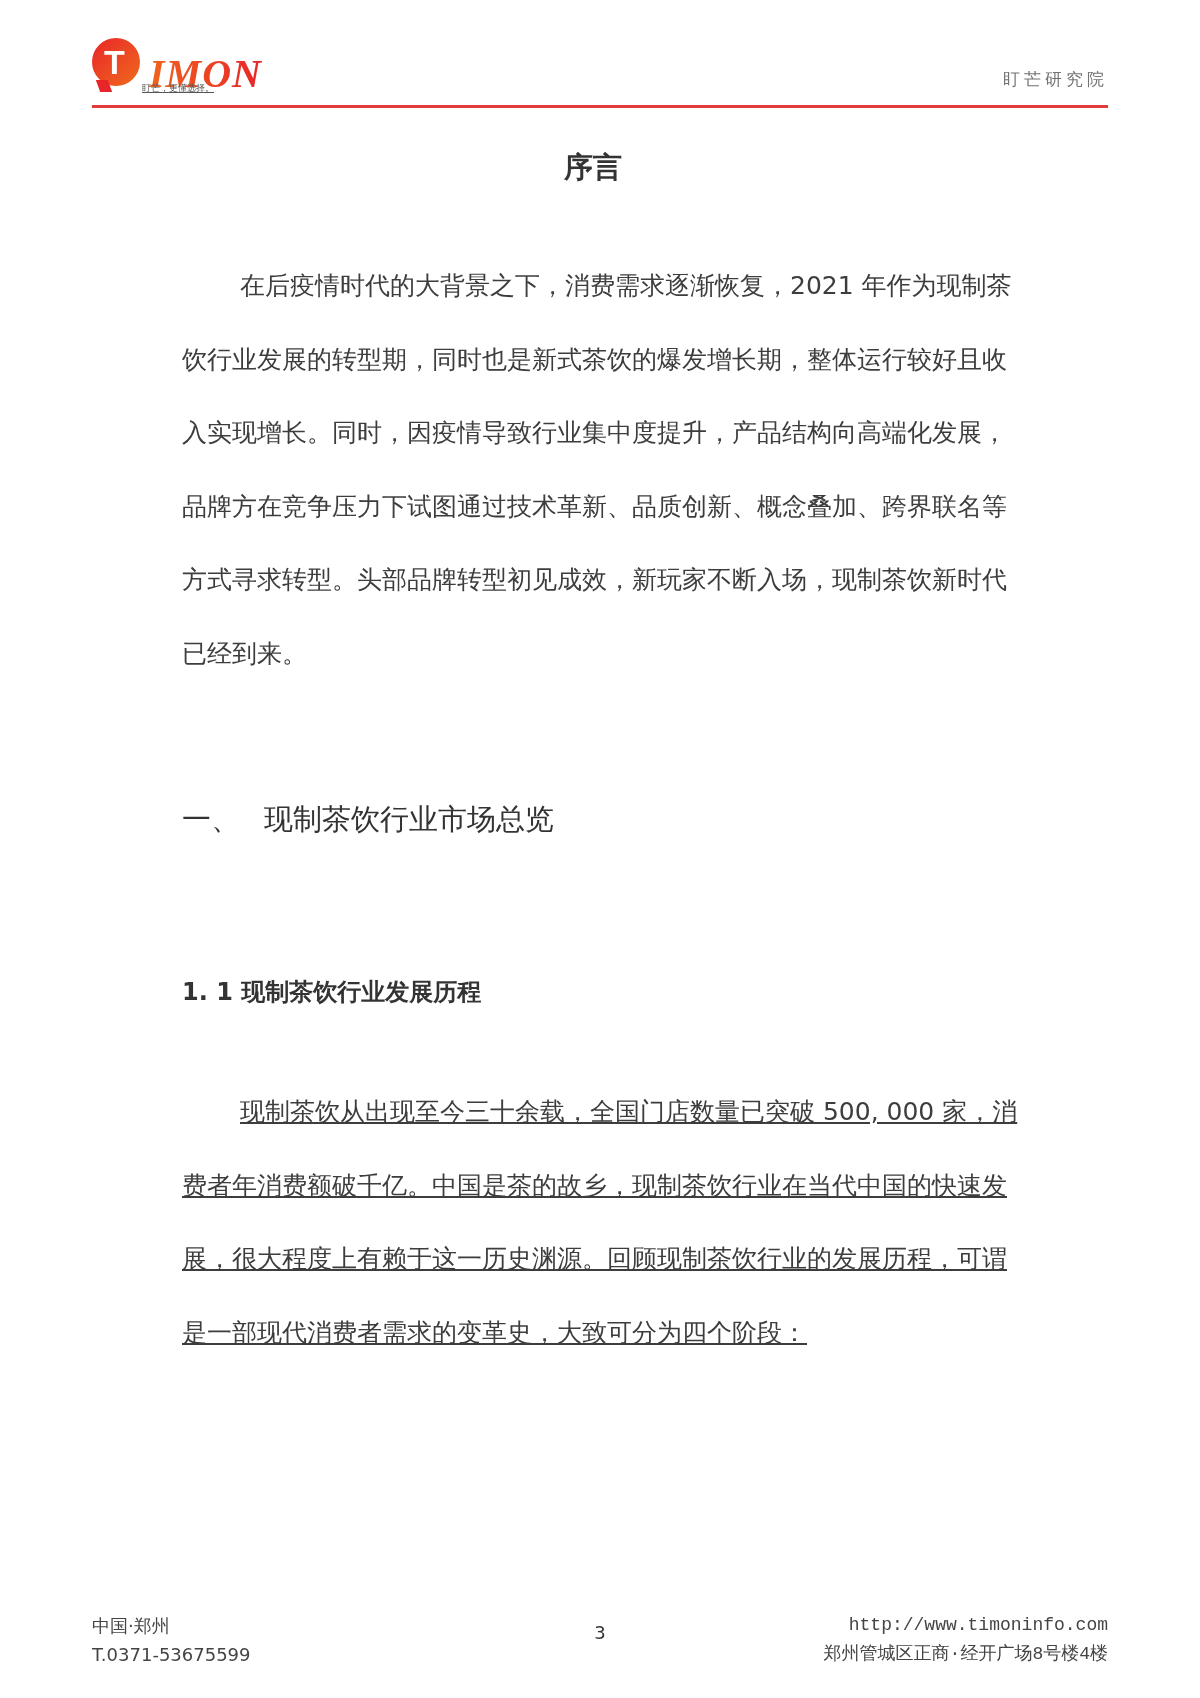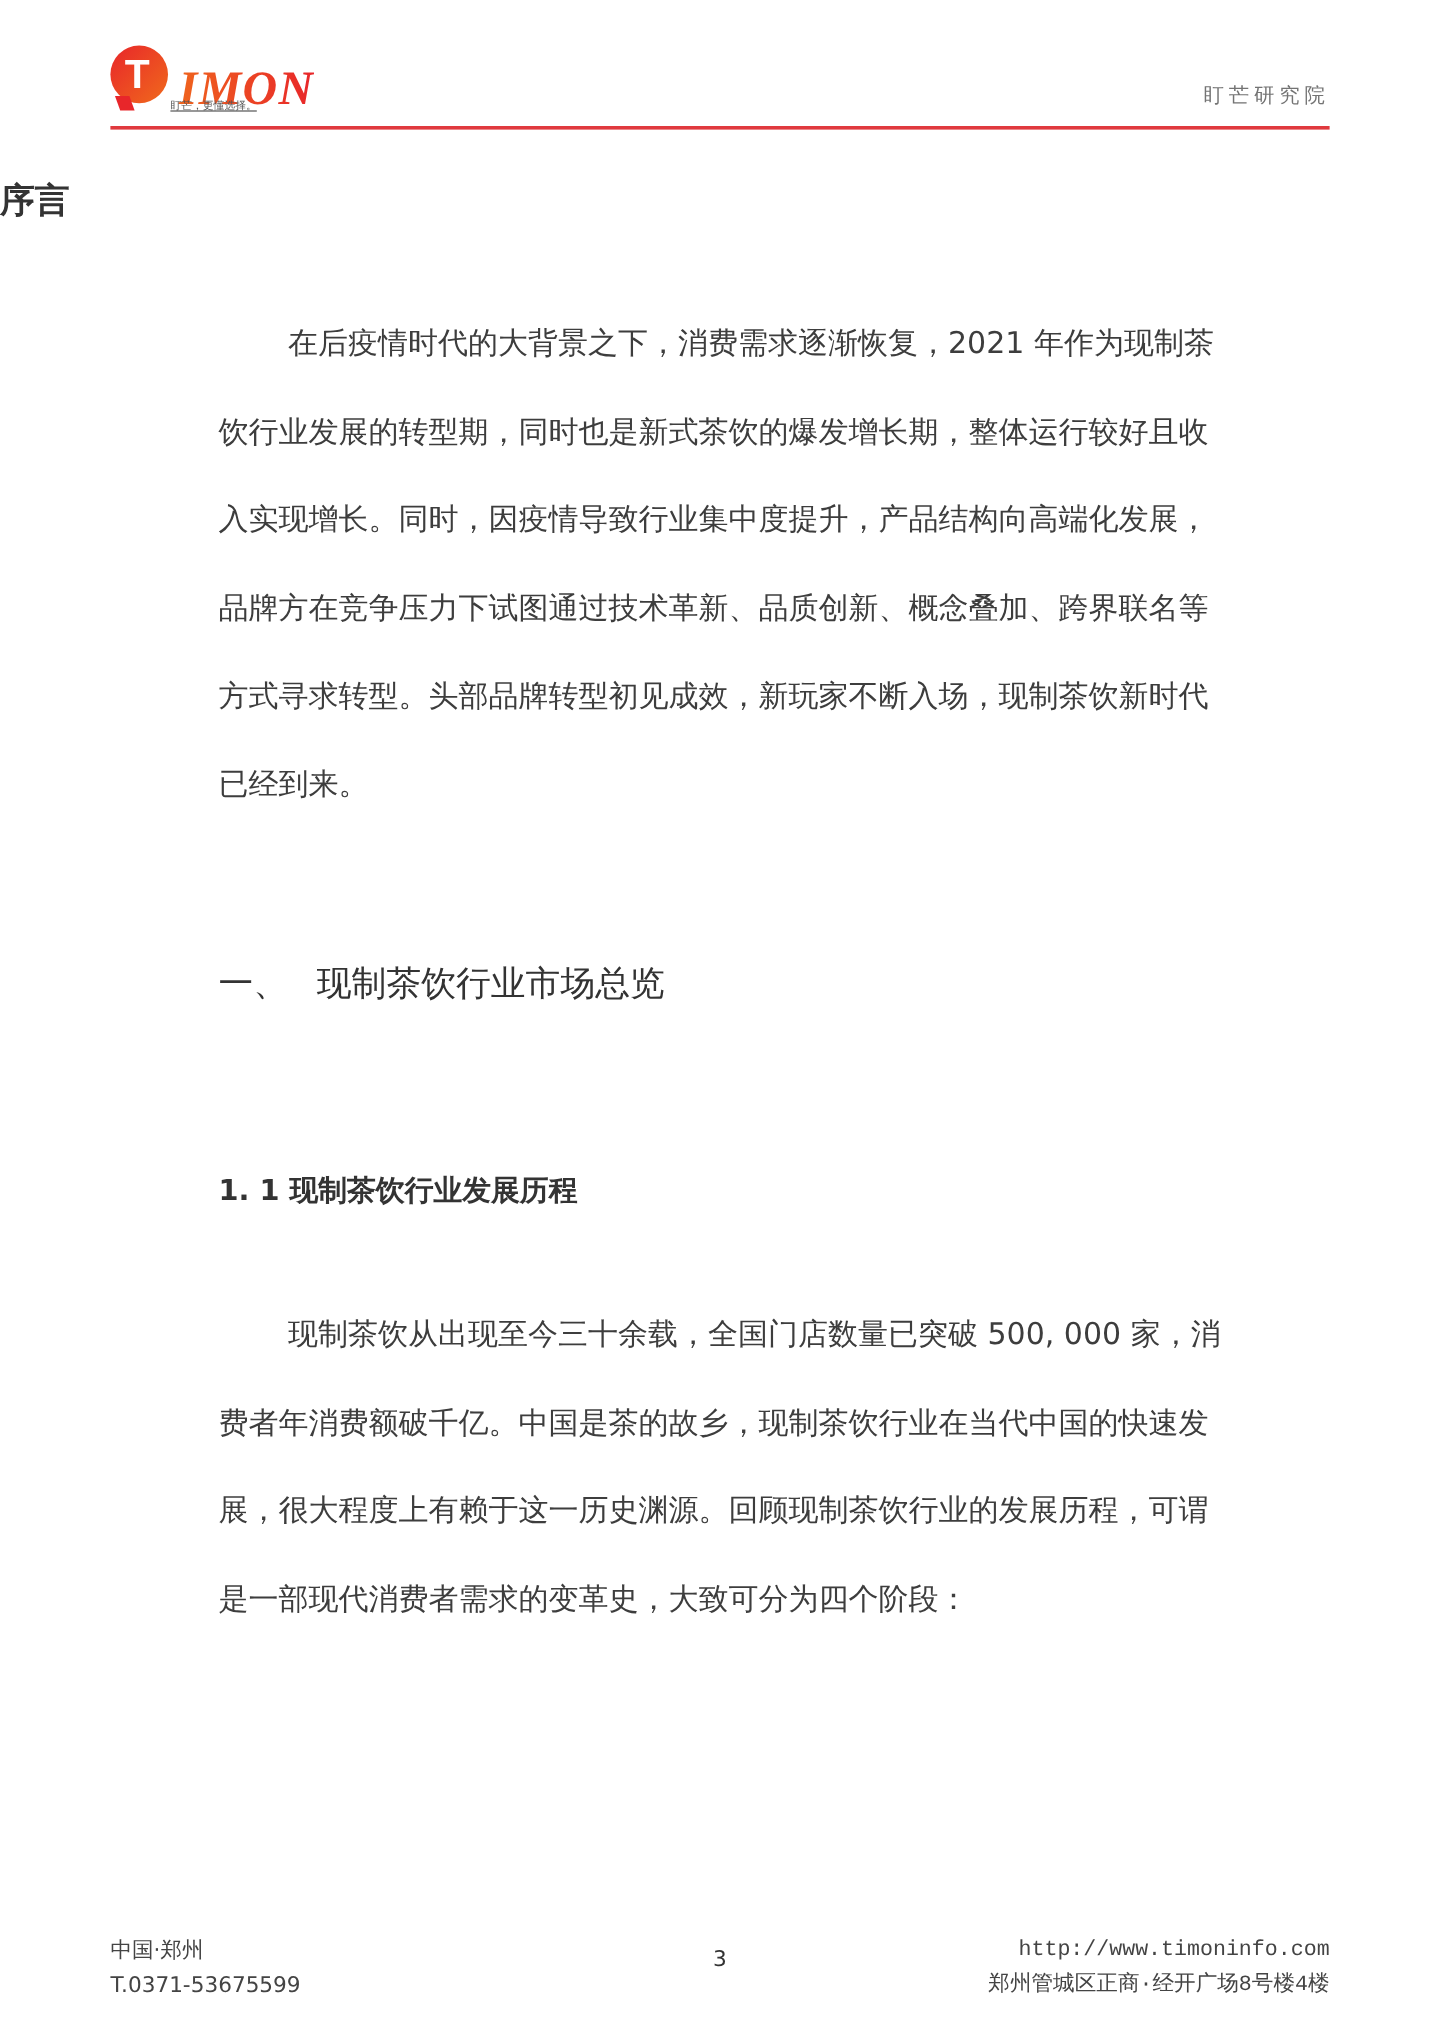--- a/index.html
+++ b/index.html
@@ -11,28 +11,28 @@
   .logo-mark::after { content:""; position:absolute; left:6px; bottom:-6px; width:12px; height:12px;
                background:#e8262a; transform:skewX(20deg); }
   .logo-t { position:absolute; left:12px; top:6px; color:#fff; font-weight:bold; font-size:34px;
             font-family:"Liberation Sans", sans-serif; line-height:36px; }
   .logo-word { position:absolute; left:46px; top:16px; font-size:40px; font-weight:bold; font-style:italic;
                font-family:Liberation Serif, serif; letter-spacing:1px; line-height:40px;
                background:linear-gradient(90deg,#f06a1c,#e8262a); -webkit-background-clip:text; color:transparent; }
   .logo-tag { position:absolute; left:50px; top:44px; font-size:9px; color:#555; white-space:nowrap;text-decoration:underline; }
   .header-org { position:absolute; right:92px; top:68px; font-size:17px; color:#737373; letter-spacing:4px; }
   .header-rule { position:absolute; left:92px; right:92px; top:105px; height:3px; background:#e0393e; }
-  .title { position:absolute; left:0; right:14px; top:148px; font-size:29px; font-weight:bold; color:#333; }
+  .title { position:absolute; left:0; right:14px; top:148px; text-align:center; font-size:29px; font-weight:bold; color:#333; }
   .para { position:absolute; left:182px; width:840px; font-size:25px; line-height:73.5px; color:#3d3d3d; margin:0; }
   .para .indent { display:inline-block; width:58px; }
   .p1 { top:249px; }
   .h1 { position:absolute; left:182px; top:800px; font-size:29px; font-weight:normal; color:#333; white-space:nowrap; }
   .h1 .num { display:inline-block; width:82px; }
   .h2 { position:absolute; left:182px; top:976px; font-size:24px; font-weight:bold; color:#333; }
-  .p2 { top:1075px; }
+  .p2 { top:1075px;text-decoration:underline; }
   .footer-left { position:absolute; left:92px; top:1611px; font-size:18px; color:#444; line-height:29px; }
   .footer-center { position:absolute; left:0; right:0; top:1622px; text-align:center; font-size:18px; color:#333; }
   .footer-right { position:absolute; right:92px; top:1611px; font-size:18px; color:#444; line-height:29px; text-align:right;font-family:Liberation Mono, monospace; }
 </style>
 </head>
 <body>
 
 <div class="logo">
   <div class="logo-mark">
       <span class="logo-t">T</span>

